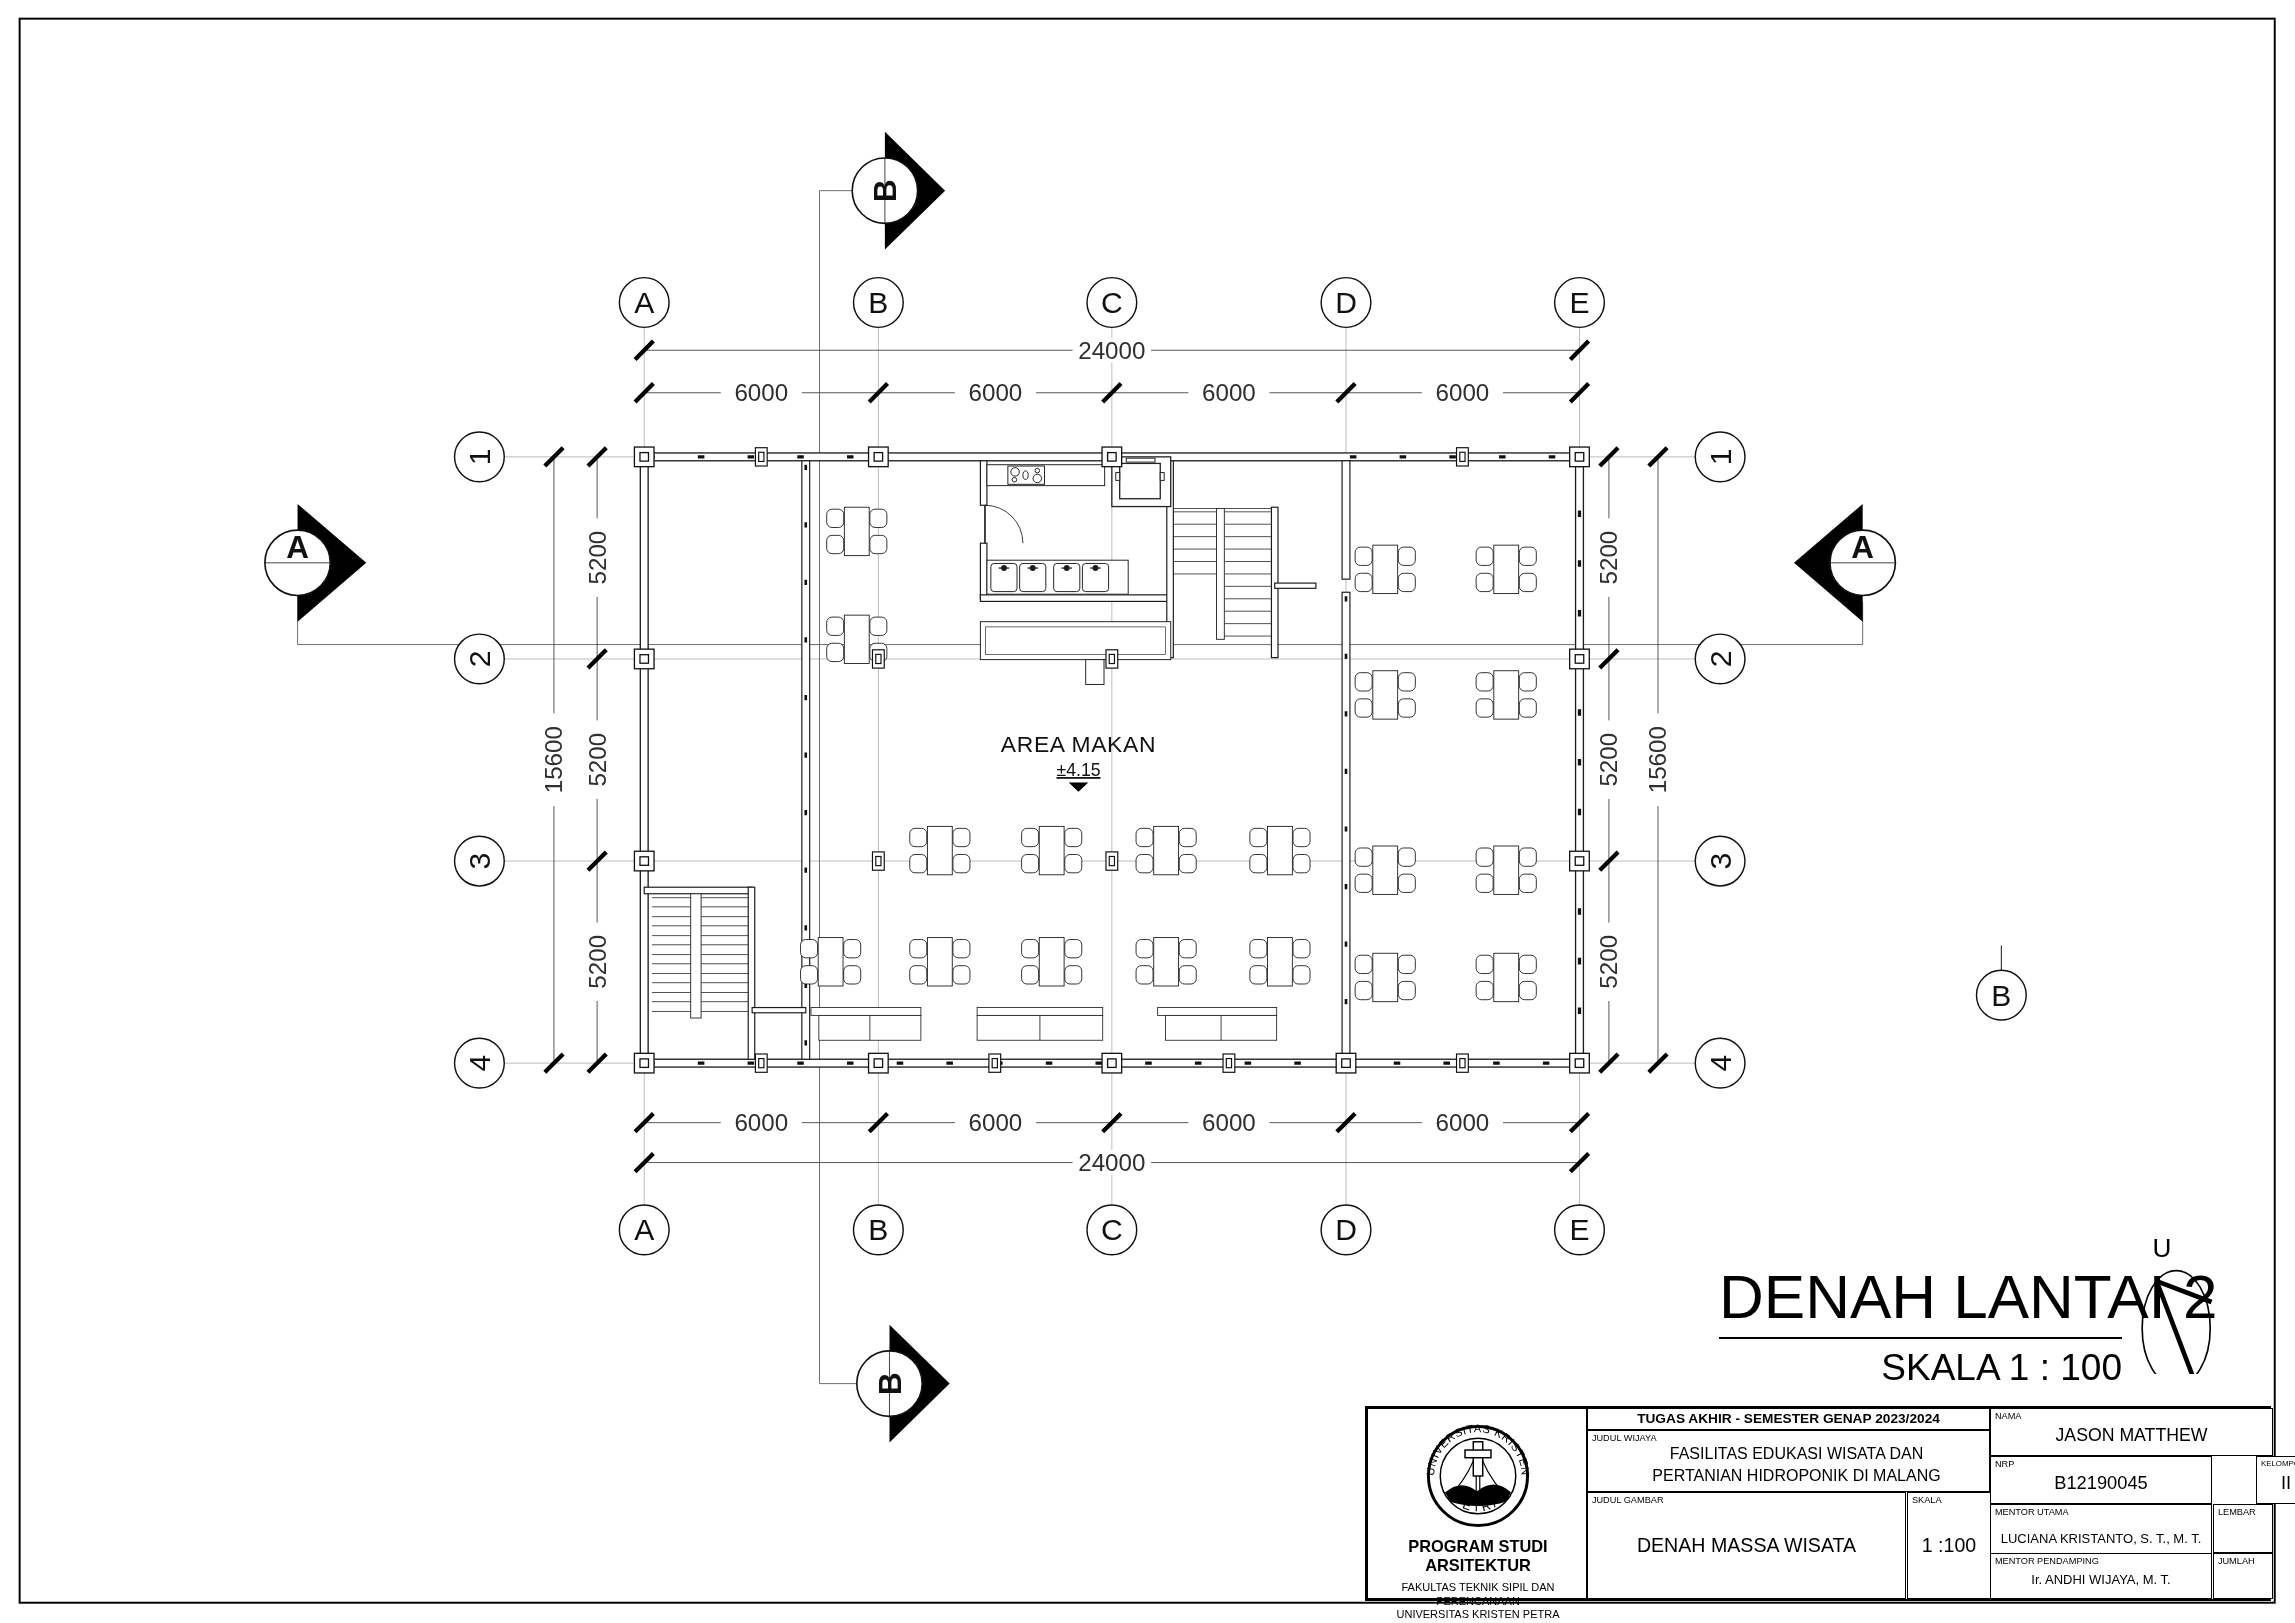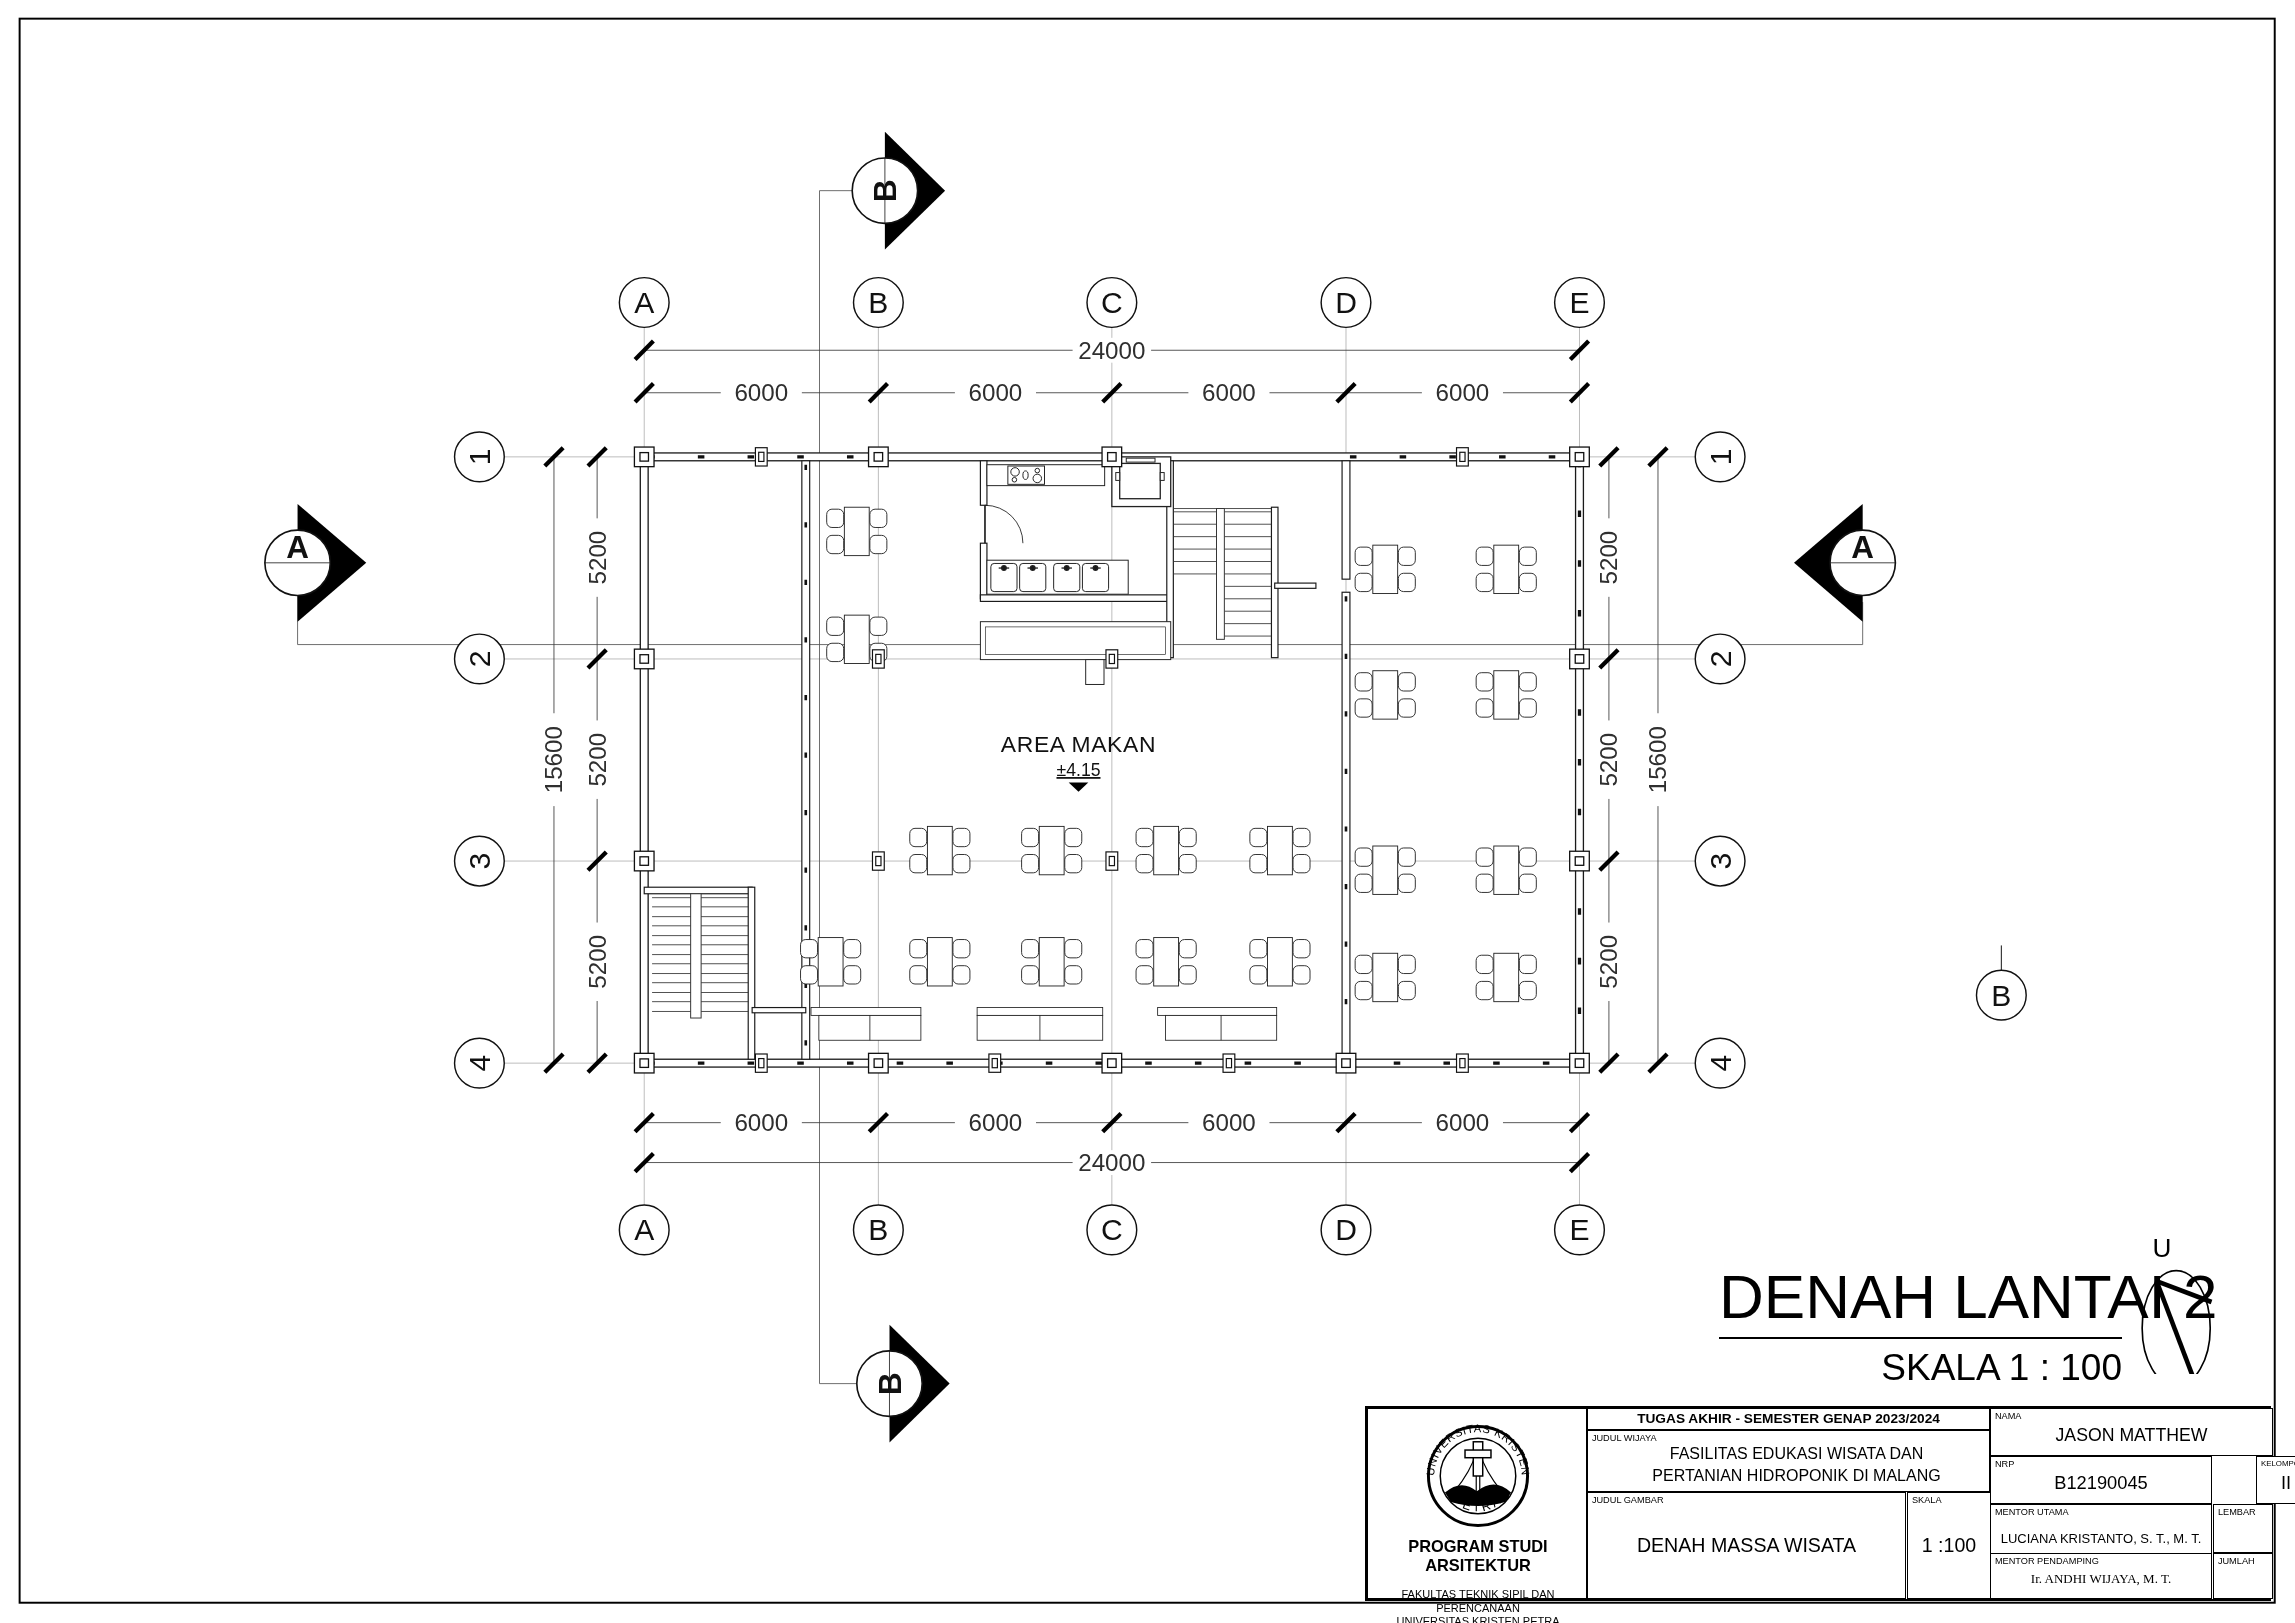--- a/index.html
+++ b/index.html
@@ -13,21 +13,21 @@
   .elevtxt{font-size:27px;fill:#111;}
   #big-title{position:absolute;left:1719px;top:1261px;width:403px;}
   #big-title .t1{font-size:62px;color:#000;letter-spacing:0px;white-space:nowrap;border-bottom:2px solid #000;padding-bottom:5.2px;}
   #big-title .t2{font-size:37px;color:#000;text-align:right;margin-top:8px;white-space:nowrap;}
   #north{position:absolute;left:2125px;top:1230px;}
   #tblock{position:absolute;left:1365px;top:1406px;width:906px;height:195px;border:2px solid #000;box-sizing:border-box;background:#fff;}
   .cell{position:absolute;border:1.3px solid #000;box-sizing:border-box;background:#fff;}
   .cell .lab{position:absolute;top:2px;left:3.9px;font-size:9.2px;color:#000;white-space:nowrap;}
   .cell .val{position:absolute;inset:0;display:flex;align-items:center;justify-content:center;color:#000;}
   #inst{position:absolute;left:0;top:128px;width:220px;text-align:center;color:#000;}
-  #inst .p1{font-size:16.4px;font-weight:bold;margin-bottom:13px;}
+  #inst .p1{font-size:16.4px;font-weight:bold;margin-bottom:6px;}
   #inst .p2{font-size:11px;line-height:13.7px;}
 </style>
 </head>
 <body>
 
 <div id="sheet">
 
 <svg width="2295" height="1624" viewBox="0 0 3509 2482" style="position:absolute;left:0;top:0;">
   <defs>
     <g id="tbl" fill="#fff" stroke="#222" stroke-width="1.4">
@@ -480,21 +480,21 @@
     <div class="lab">MENTOR UTAMA</div>
     <div class="val" style="font-size:13px;padding-top:6.5px;">LUCIANA KRISTANTO, S. T., M. T.</div>
   </div>
 
   <div class="cell" style="left:846px;top:96px;width:60px;height:49px;">
     <div class="lab">LEMBAR</div>
   </div>
 
   <div class="cell" style="left:623px;top:145px;width:222px;height:46px;">
     <div class="lab">MENTOR PENDAMPING</div>
-    <div class="val" style="font-size:13px;padding-top:6.5px;font-family:Liberation Serif, serif;">Ir. ANDHI WIJAYA, M. T.</div>
+    <div class="val" style="font-size:13px;padding-top:6.5px;">Ir. ANDHI WIJAYA, M. T.</div>
   </div>
 
   <div class="cell" style="left:846px;top:145px;width:60px;height:46px;">
     <div class="lab">JUMLAH</div>
   </div>
 </div>
 
 </div>
 
 

